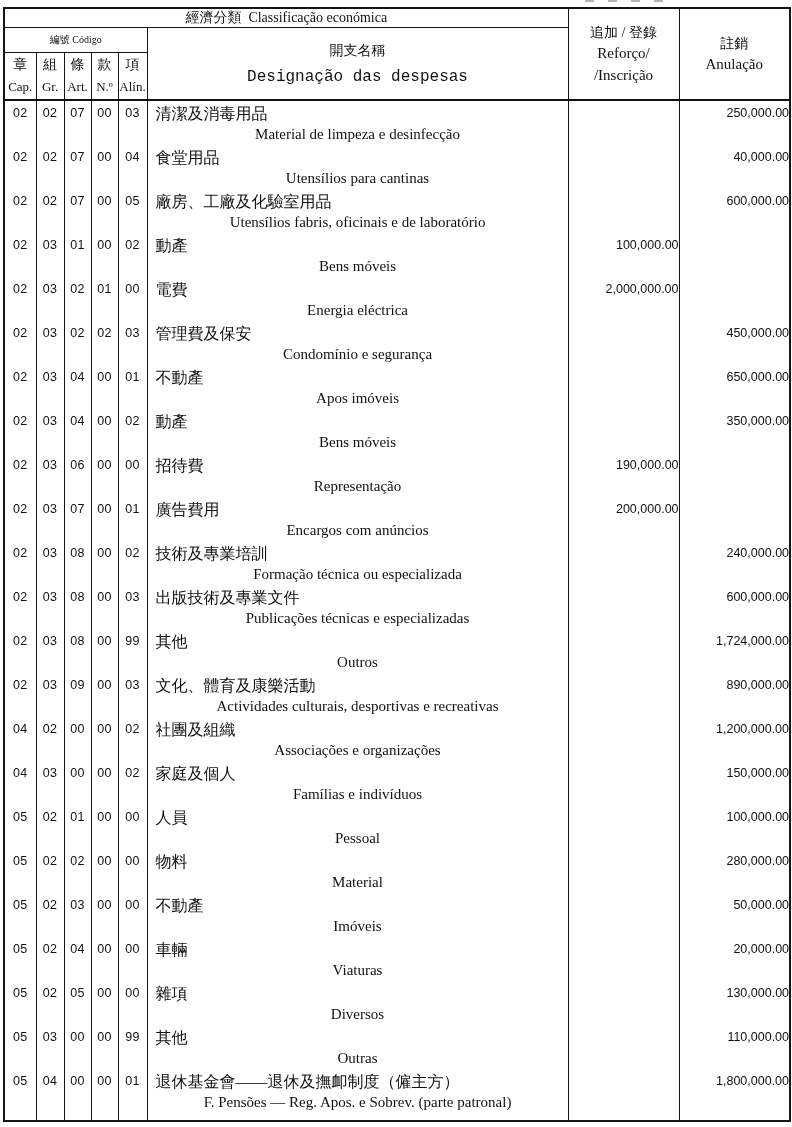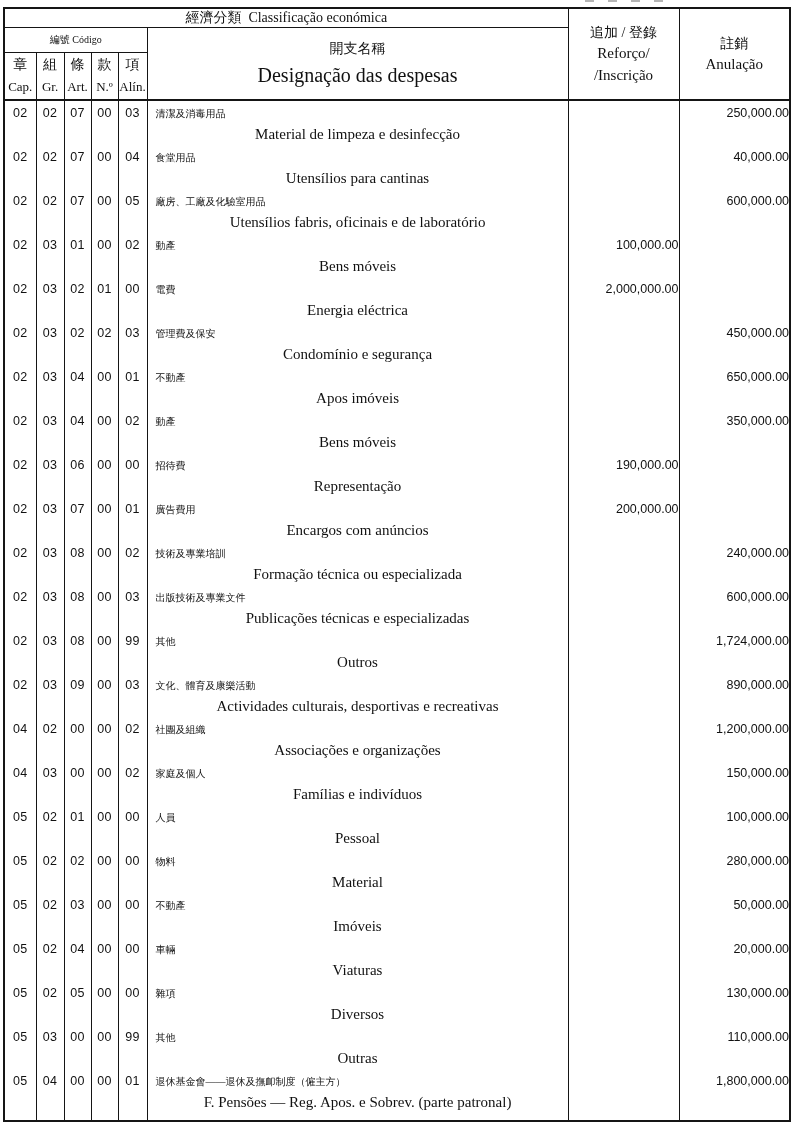--- a/index.html
+++ b/index.html
@@ -72,22 +72,23 @@
   }
   th.h-codecol {
     height: 46px;
     line-height: 22px;
   }
   th.h-codecol .zh-h { font-size: 14px; display: block; }
   th.h-codecol .pt-h { font-size: 13px; display: block; }
   th.h-desig {
     font-size: 14px;
     line-height: 26px;
-  }
-  th.h-desig .pt-h { font-size: 20px; }
+    font-family: Liberation Mono, monospace;
+  }
+  th.h-desig .pt-h { font-size: 16px; }
   th.h-amount {
     font-size: 14px;
     line-height: 21.5px;
   }
   th.h-amount .pt-h { font-size: 15px; }
 
   
   tbody td {
     border-left: 1px solid #151515;
     border-right: 1px solid #151515;
@@ -102,21 +103,21 @@
     padding-top: 5px;
     font-family: "Liberation Sans", "DejaVu Sans", sans-serif;
     font-size: 12.5px;
     letter-spacing: 0.3px;
   }
   td.desig {
     padding: 2px 8px 0 8px;
     text-align: left;
   }
   td.desig .zh {
-    font-size: 10px;
+    font-size: 16px;
     line-height: 21px;
     white-space: nowrap;
   }
   td.desig .pt {
     font-size: 15px;
     line-height: 21px;
     white-space: nowrap;
     text-align: center;
   }
   td.amount {

